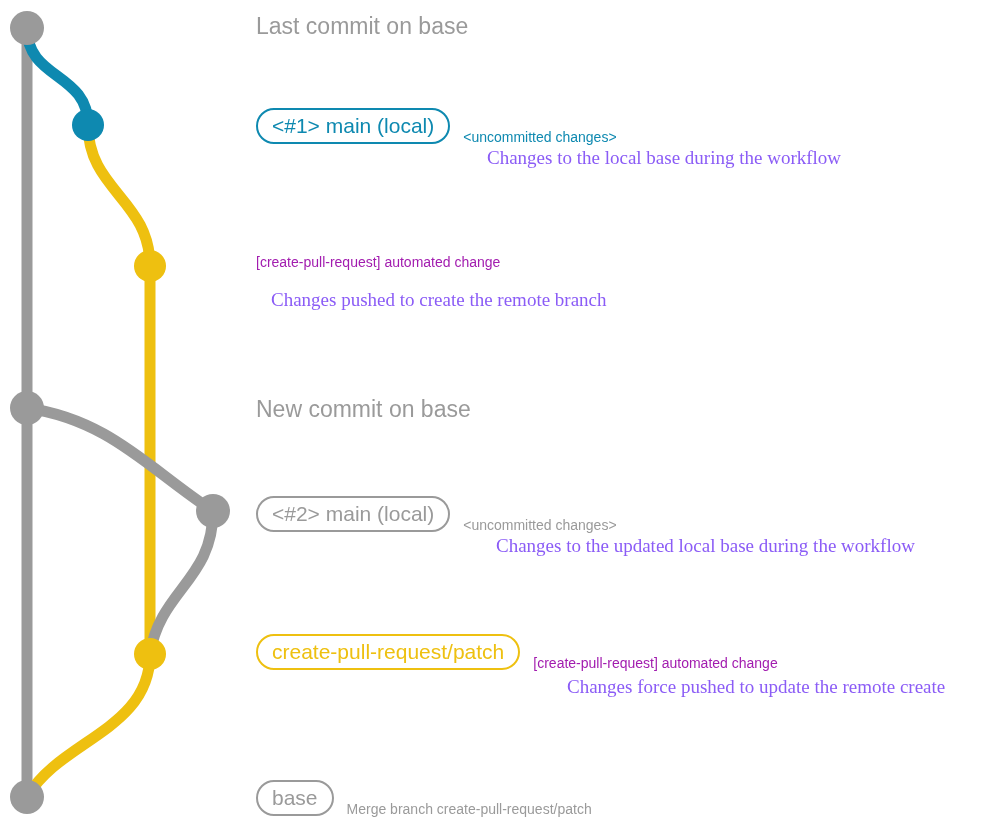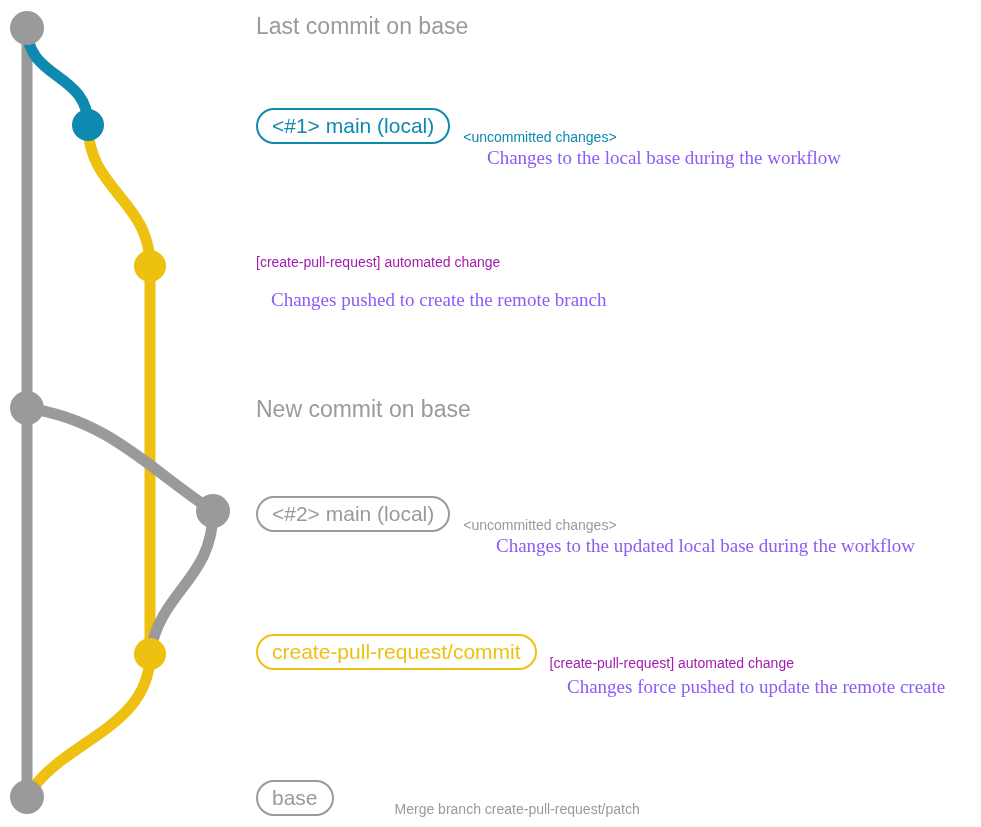--- a/index.html
+++ b/index.html
@@ -46,21 +46,21 @@
   .pill.gray   { border-color: #9a9a9a; color: #9a9a9a; }
 
   .msg {
     font-size: 14px;
     line-height: 1;
     white-space: nowrap;
   }
   .msg.blue   { color: #0e89b0; }
   .msg.yellow { color: #a21caf; }
   .msg.gray   { color: #9a9a9a; }
-  .msg.plain  { color: #9a9a9a; margin-left: 48px; }
+  .msg.plain  { color: #9a9a9a; }
 
   .note {
     position: absolute;
     font-family: Liberation Serif, serif;
     font-size: 19px;
     line-height: 1;
     color: #8b5cf6;
     white-space: nowrap;
   }
   .heading {
@@ -112,21 +112,21 @@
       </div>
       <div class="note" style="left: 271px; top: 290px;">Changes pushed to create the remote branch</div>
       <div class="heading" style="left: 256px; top: 398px;">New commit on base</div>
       <div class="row" style="left: 256px; top: 496px;">
         <span class="pill gray">&lt;#2&gt; main (local)</span>
         <span class="gap"></span>
         <span class="msg gray">&lt;uncommitted changes&gt;</span>
       </div>
       <div class="note" style="left: 487px; top: 536px; margin-left: 9px;">Changes to the updated local base during the workflow</div>
       <div class="row" style="left: 256px; top: 634px;">
-        <span class="pill yellow">create-pull-request/commit</span>
+        <span class="pill yellow">create-pull-request/patch</span>
         <span class="gap"></span>
         <span class="msg yellow">[create-pull-request] automated change</span>
       </div>
       <div class="note" style="left: 567px; top: 677px;">Changes force pushed to update the remote create</div>
       <div class="row" style="left: 256px; top: 780px;">
         <span class="pill gray">base</span>
         <span class="gap"></span>
         <span class="msg plain">Merge branch create-pull-request/patch</span>
       </div>
     </div>

